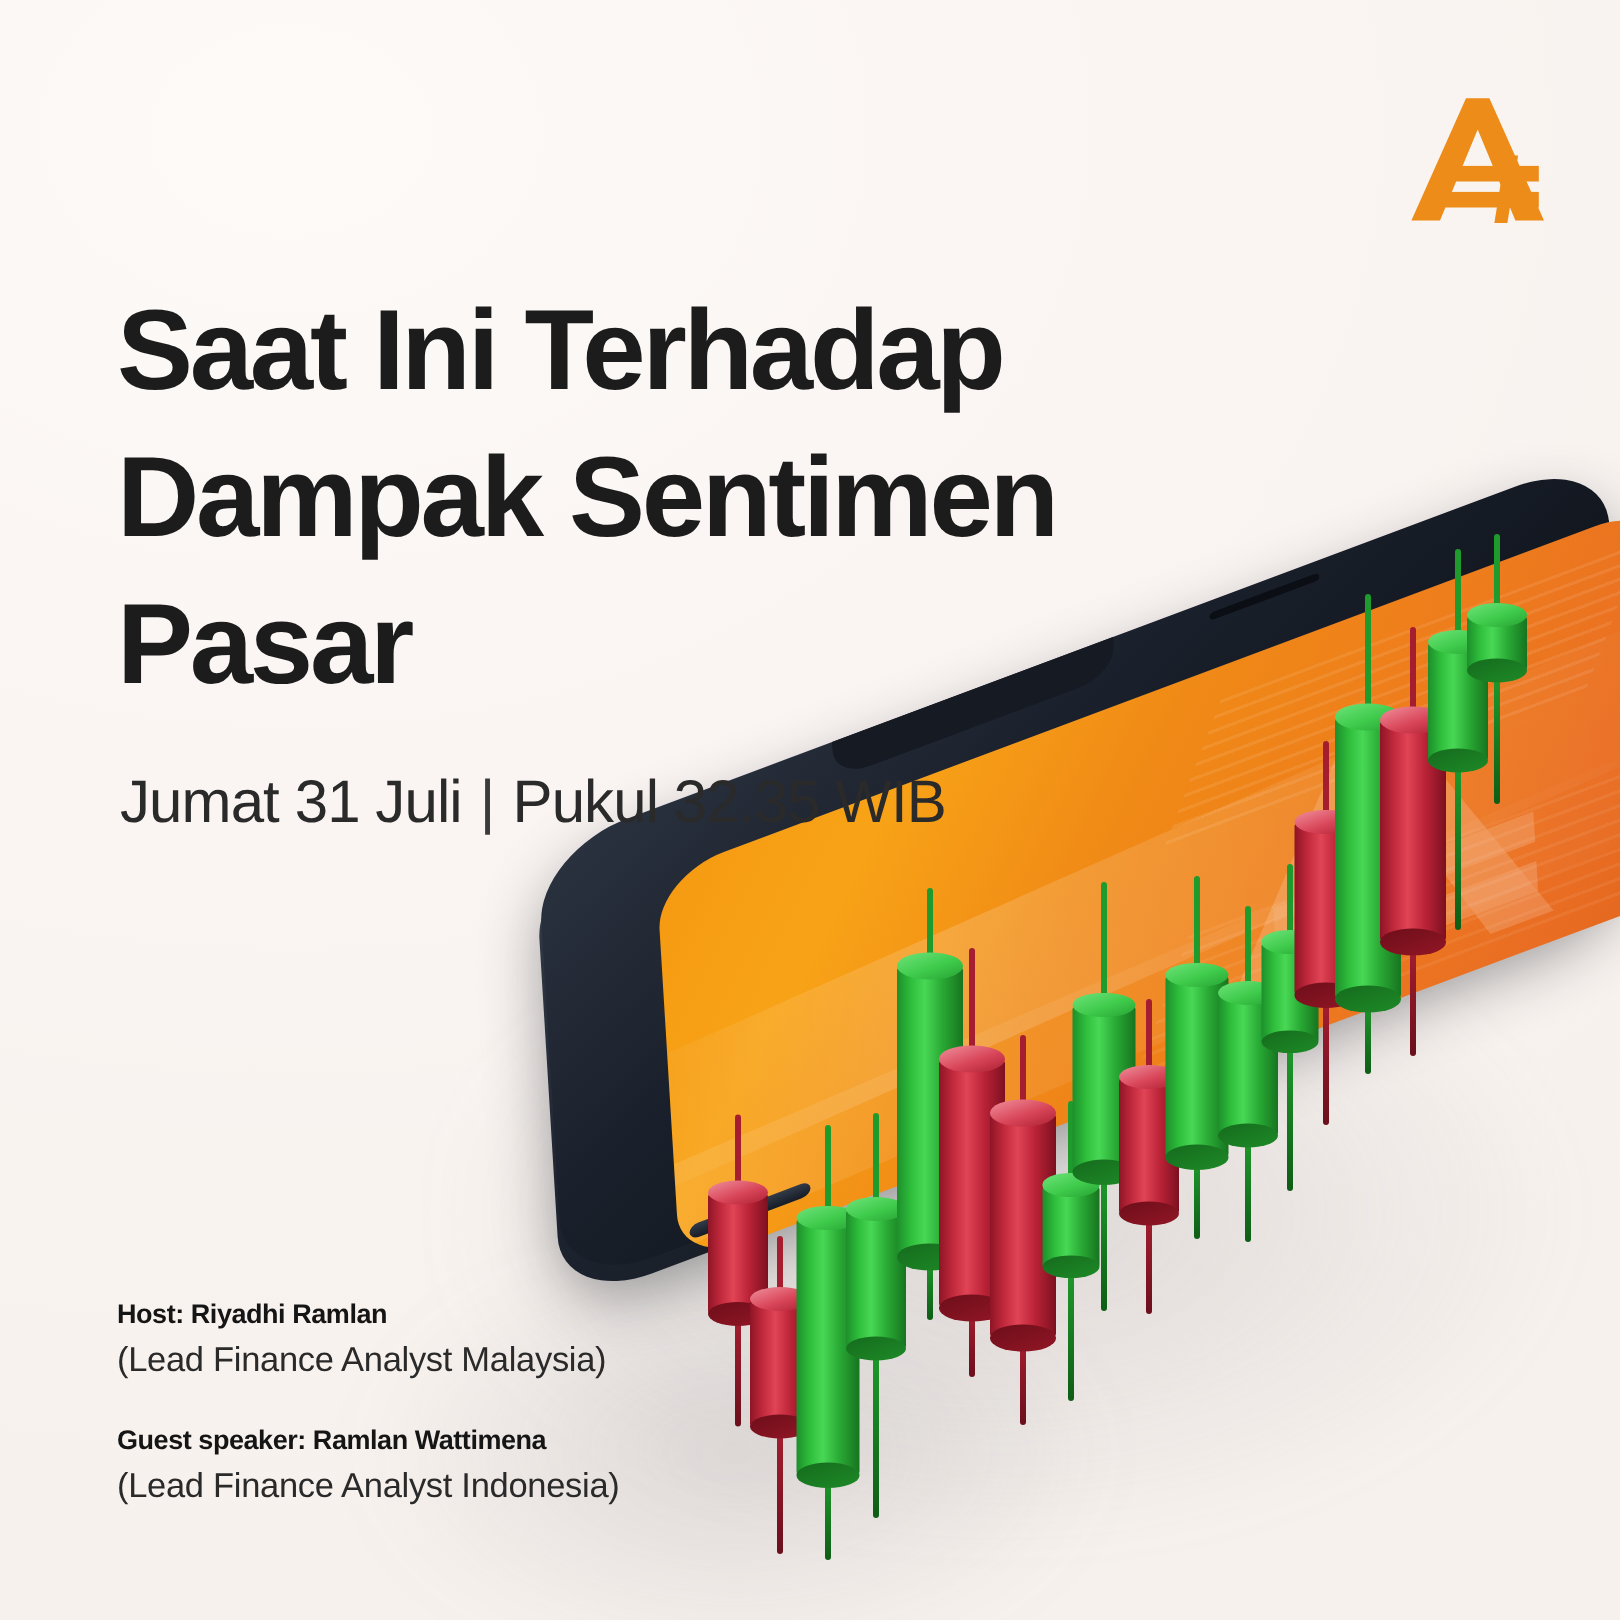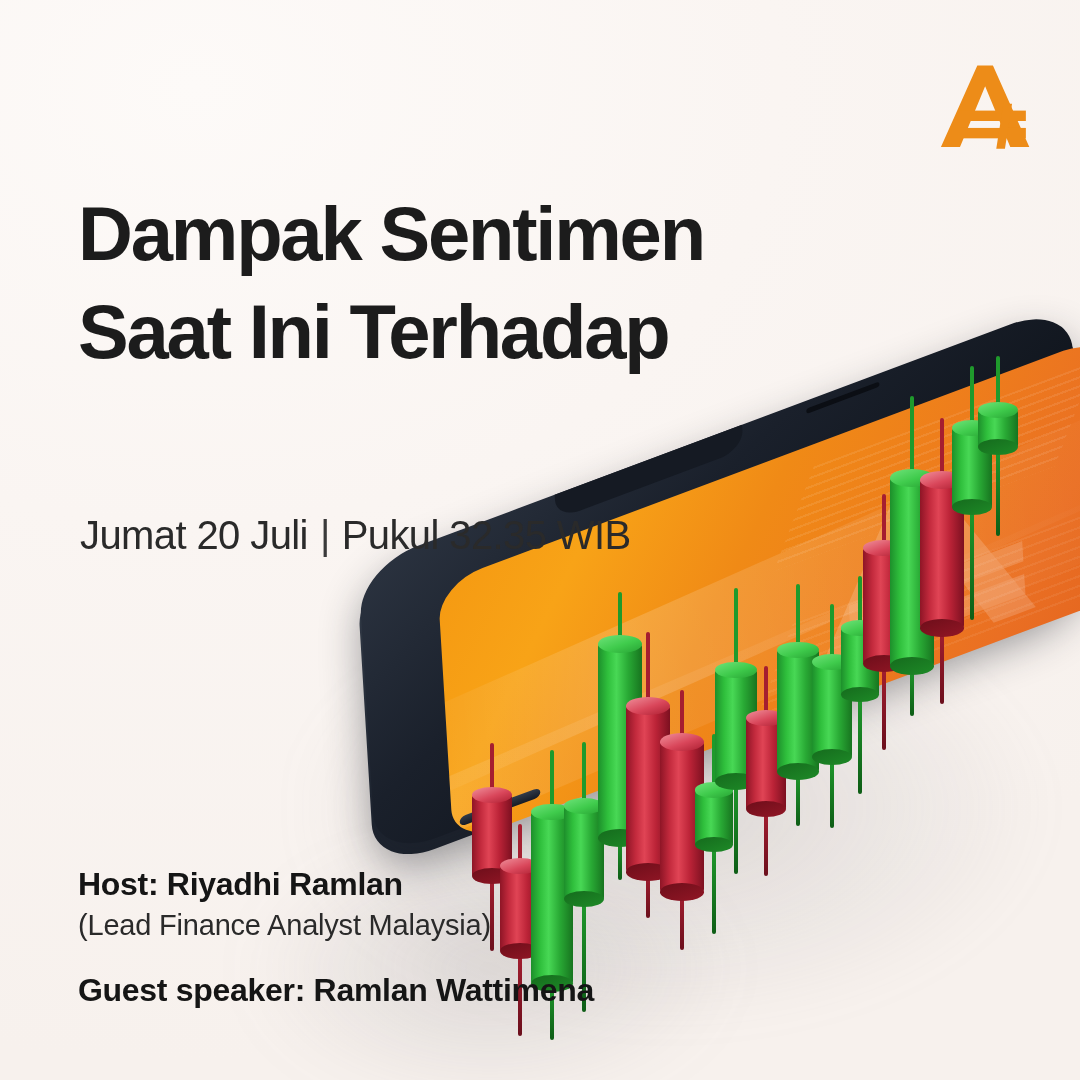--- a/index.html
+++ b/index.html
@@ -155,25 +155,25 @@
     font-size:40px;font-weight:normal;letter-spacing:-.6px;
     white-space:nowrap;
   }
   .subtitle .sep{
     display:inline-block;margin:0 12px;color:#3a3a3a;font-weight:300;
   }
 
   .credits{position:absolute;left:78px;top:866px;width:470px;}
   .cred-block{margin-bottom:30px;}
   .cred-name{
-    color:#151515;font-size:32px;font-weight:bold;letter-spacing:-.3px;
+    color:#151515;font-size:18px;font-weight:bold;letter-spacing:-.3px;
     margin-bottom:6px;white-space:nowrap;
   }
   .cred-role{
-    color:#2a2a2a;font-size:29px;font-weight:normal;letter-spacing:-.2px;
+    color:#2a2a2a;font-size:23px;font-weight:normal;letter-spacing:-.2px;
     white-space:nowrap;
   }
 </style>
 </head>
 <body>
 
 <div id="poster">
 
   <div id="artwork">
     <div class="floorGlow"></div>
@@ -338,32 +338,34 @@
     <div class="logo">
       <svg viewBox="0 0 120 110">
         <path d="M50 6 L68 6 L110 100 L88 100 L59 30 L30 100 L8 100 Z" fill="#ed8c18"></path>
         <rect x="30" y="58" width="76" height="12" fill="#ed8c18"></rect>
         <rect x="30" y="78" width="76" height="12" fill="#ed8c18"></rect>
         <rect x="88" y="50" width="10" height="52" fill="#ed8c18" transform="skewX(-9)"></rect>
       </svg>
     </div>
 
     <div class="title">
+      <span class="ln">Saat Ini Terhadap</span>
       <span class="ln">Dampak Sentimen</span>
-      <span class="ln">Saat Ini Terhadap</span>
+      <span class="ln">Pasar</span>
     </div>
 
     <div class="subtitle">
-      <span>Jumat 20 Juli</span><span class="sep">|</span><span>Pukul 32.35 WIB</span>
+      <span>Jumat 31 Juli</span><span class="sep">|</span><span>Pukul 32.35 WIB</span>
     </div>
 
     <div class="credits">
       <div class="cred-block">
         <div class="cred-name">Host: Riyadhi Ramlan</div>
         <div class="cred-role">(Lead Finance Analyst Malaysia)</div>
       </div>
       <div class="cred-block">
         <div class="cred-name">Guest speaker: Ramlan Wattimena</div>
+        <div class="cred-role">(Lead Finance Analyst Indonesia)</div>
       </div>
     </div>
 
   </div>
 </div>
 
 </body></html>

